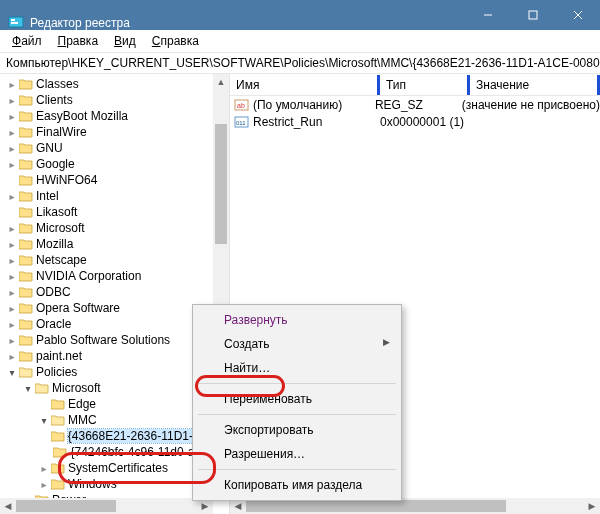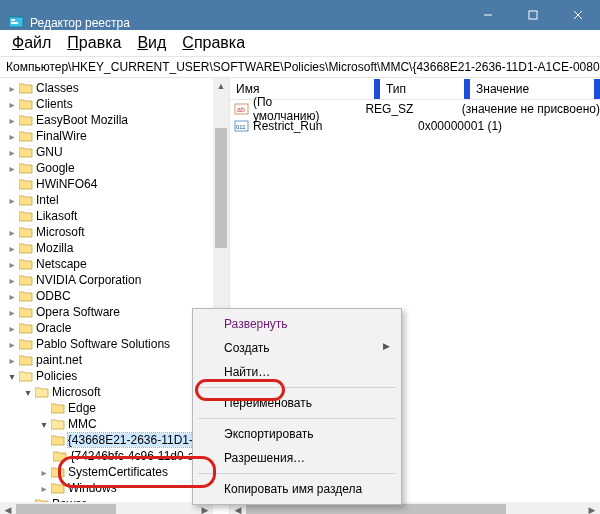--- a/index.html
+++ b/index.html
@@ -32,21 +32,21 @@
     width: 45px; height: 30px;
     display: flex; align-items: center; justify-content: center;
     color: #fff;
   }
   .menubar {
     display: flex;
     gap: 0;
     padding: 2px 4px;
     border-bottom: 1px solid #e5e5e5;
     background: #fff;
-    font-size: 16px;
+    font-size: 12px;
   }
   .menubar div { padding: 2px 8px; }
   .menubar div:first-letter { text-decoration: underline; }
   .addressbar {
     padding: 3px 6px;
     border-bottom: 1px solid #e5e5e5;
     white-space: nowrap;
     overflow: hidden;
     font-size: 12px;
     background:#fff;
@@ -118,29 +118,28 @@
     background:#fff;
     overflow:hidden;
   }
   .list-header {
     display: flex;
     border-bottom: 1px solid #e8e8e8;
     font-size: 12px;
     height: 22px;
     align-items:center;
   }
-  .list-header > div { padding: 3px 6px; border-right: 6px solid #1d4ed8; }
+  .list-header > div { padding: 3px 6px; border-right: 3px solid #1d4ed8; }
   .col-name { width: 150px; }
   .col-type { width: 90px; }
   .col-data { flex: 1; }
   .list-rows .row {
     display: flex; align-items: center;
     height: 17px;
     font-size: 12px;
-    gap: 38px;
   }
   .list-rows .row .val-icon { width:16px; height:14px; margin:0 3px 0 4px; display:inline-flex; }
   .list-rows .row .c1 { width: 150px; display:flex;align-items:center;}
   .list-rows .row .c2 { width: 90px; }
   .list-rows .row .c3 { flex: 1; white-space:nowrap; }
 
   .ctx-menu {
     position: absolute;
     left: 192px; top: 230px;
     width: 210px;

